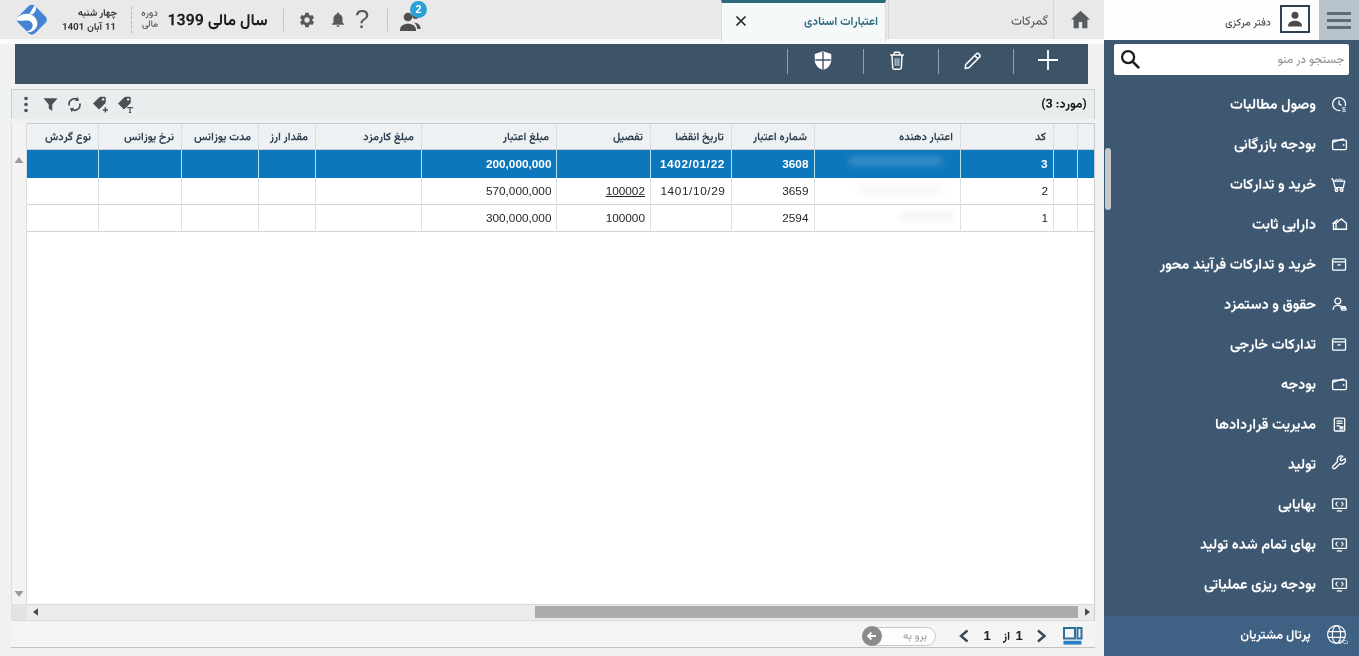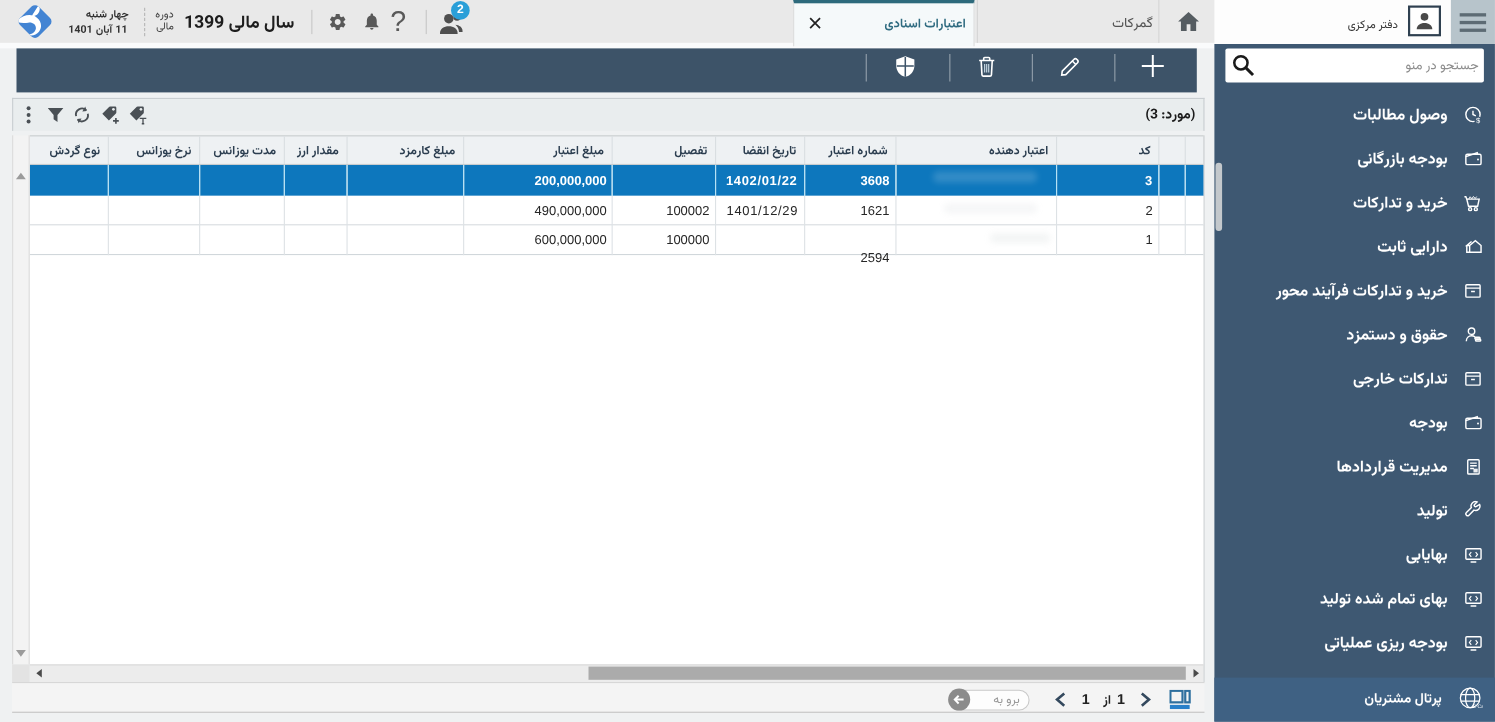--- a/index.html
+++ b/index.html
@@ -327,28 +327,28 @@
 <div class="abs" style="left:730.5px;top:150px;width:0;height:27.5px;border-left:1.5px solid #b5e2f5"></div>
 <div class="abs" style="left:814px;top:150px;width:0;height:27.5px;border-left:1.5px solid #b5e2f5"></div>
 <div class="abs" style="left:960px;top:150px;width:0;height:27.5px;border-left:1.5px solid #b5e2f5"></div>
 <div class="abs" style="left:1052.5px;top:150px;width:0;height:27.5px;border-left:1.5px solid #b5e2f5"></div>
 <div class="abs" style="left:1076.5px;top:150px;width:0;height:27.5px;border-left:1.5px solid #b5e2f5"></div>
 <div style="position:absolute;right:311.5px;top:154.5px;font:bold 11.8px 'Liberation Sans', sans-serif;color:#fff;line-height:18px;white-space:nowrap;">3</div>
 <div style="position:absolute;right:550.5px;top:154.5px;font:bold 11.8px 'Liberation Sans', sans-serif;color:#fff;line-height:18px;white-space:nowrap;">3608</div>
 <div style="position:absolute;right:634.0px;top:154.5px;font:bold 11.8px 'Liberation Sans', sans-serif;color:#fff;letter-spacing:0.6px;line-height:18px;white-space:nowrap;">1402/01/22</div>
 <div style="position:absolute;right:807.5px;top:154.5px;font:bold 11.8px 'Liberation Sans', sans-serif;color:#fff;line-height:18px;white-space:nowrap;">200,000,000</div>
 <div style="position:absolute;right:311.0px;top:182.0px;font:normal 11.8px 'Liberation Sans', sans-serif;color:#262626;line-height:18px;white-space:nowrap;">2</div>
-<div style="position:absolute;right:550.5px;top:182.0px;font:normal 11.8px 'Liberation Sans', sans-serif;color:#262626;line-height:18px;white-space:nowrap;">1621</div>
-<div style="position:absolute;right:633.5px;top:182.0px;font:normal 11.8px 'Liberation Sans', sans-serif;color:#262626;letter-spacing:0.6px;line-height:18px;white-space:nowrap;">1401/12/29</div>
-<div style="position:absolute;right:714.0px;top:182.0px;font:normal 11.8px 'Liberation Sans', sans-serif;color:#262626;line-height:18px;white-space:nowrap;">100002</div>
-<div style="position:absolute;right:807.5px;top:182.0px;font:normal 11.8px 'Liberation Sans', sans-serif;color:#262626;line-height:18px;white-space:nowrap;">490,000,000</div>
+<div style="position:absolute;right:550.5px;top:182.0px;font:normal 11.8px 'Liberation Sans', sans-serif;color:#262626;line-height:18px;white-space:nowrap;">3659</div>
+<div style="position:absolute;right:633.5px;top:182.0px;font:normal 11.8px 'Liberation Sans', sans-serif;color:#262626;letter-spacing:0.6px;line-height:18px;white-space:nowrap;">1401/10/29</div>
+<div style="position:absolute;right:714.0px;top:182.0px;font:normal 11.8px 'Liberation Sans', sans-serif;color:#262626;line-height:18px;white-space:nowrap;text-decoration:underline;">100002</div>
+<div style="position:absolute;right:807.5px;top:182.0px;font:normal 11.8px 'Liberation Sans', sans-serif;color:#262626;line-height:18px;white-space:nowrap;">570,000,000</div>
 <div style="position:absolute;right:311.0px;top:209.0px;font:normal 11.8px 'Liberation Sans', sans-serif;color:#262626;line-height:18px;white-space:nowrap;">1</div>
-<div style="position:absolute;right:550.5px;top:209.0px;font:normal 11.8px 'Liberation Sans', sans-serif;color:#262626;line-height:18px;white-space:nowrap;margin-top:16px;">2594</div>
+<div style="position:absolute;right:550.5px;top:209.0px;font:normal 11.8px 'Liberation Sans', sans-serif;color:#262626;line-height:18px;white-space:nowrap;">2594</div>
 <div style="position:absolute;right:714.0px;top:209.0px;font:normal 11.8px 'Liberation Sans', sans-serif;color:#262626;line-height:18px;white-space:nowrap;">100000</div>
-<div style="position:absolute;right:807.5px;top:209.0px;font:normal 11.8px 'Liberation Sans', sans-serif;color:#262626;line-height:18px;white-space:nowrap;">600,000,000</div>
+<div style="position:absolute;right:807.5px;top:209.0px;font:normal 11.8px 'Liberation Sans', sans-serif;color:#262626;line-height:18px;white-space:nowrap;">300,000,000</div>
 <div class="abs" style="left:848px;top:156px;width:95px;height:10px;background:rgba(255,255,255,0.16);border-radius:5px;filter:blur(3px)"></div>
 <div class="abs" style="left:858px;top:185px;width:85px;height:9px;background:rgba(160,170,175,0.10);border-radius:5px;filter:blur(3px)"></div>
 <div class="abs" style="left:900px;top:212px;width:55px;height:9px;background:rgba(160,170,175,0.12);border-radius:5px;filter:blur(3px)"></div>
 <div class="abs" style="left:11px;top:123px;width:16px;height:480.5px;background:#f3f3f3;border-left:1px solid #dcdcdc;border-right:1px solid #dcdcdc;"></div>
 <svg class="abs" style="left:13px;top:155px" width="12" height="10" viewBox="0 0 12 10">
       <path d="M6 2 L10.5 8 H1.5 Z" fill="#9b9b9b"></path>
     </svg>
 <svg class="abs" style="left:13px;top:589px" width="12" height="10" viewBox="0 0 12 10">
       <path d="M6 8 L10.5 2 H1.5 Z" fill="#9b9b9b"></path>
     </svg>

